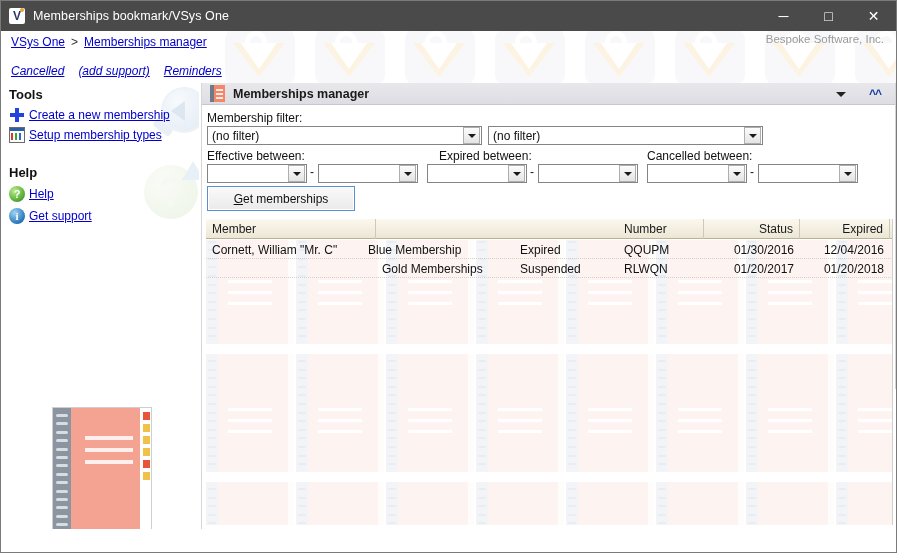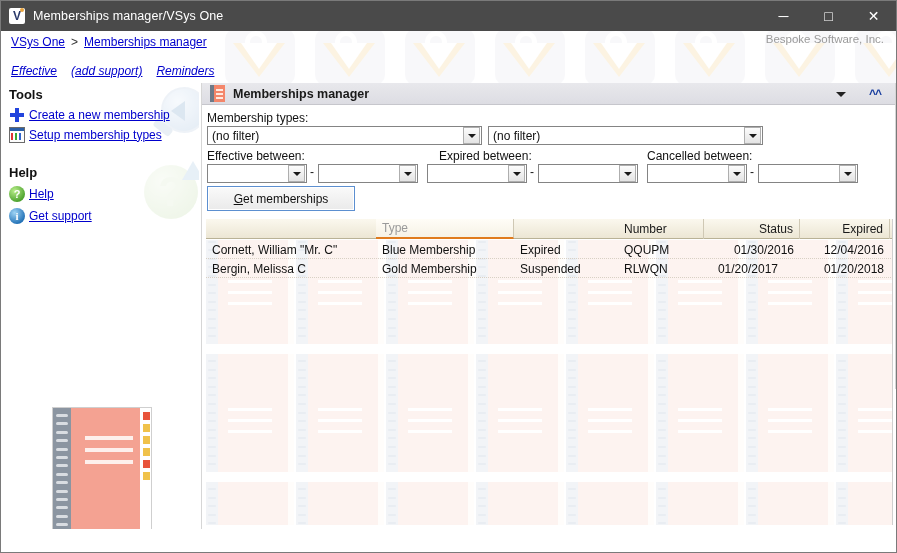--- a/index.html
+++ b/index.html
@@ -332,21 +332,21 @@
 </head>
 <body>
 
 <div id="window">
 
   <div id="titlebar">
     <div id="app-icon">
       <div class="v">V</div>
         <div class="dot"></div>
     </div>
-    <div id="title-text">Memberships manager/VSys One</div>
+    <div id="title-text">Memberships bookmark/VSys One</div>
     <div id="wbtn-group">
       <div class="wbtn" id="wbtn-min">─</div>
       <div class="wbtn" id="wbtn-max">□</div>
       <div class="wbtn" id="wbtn-close">✕</div>
     </div>
   </div>
 
   <div id="logo-strip">
       <div class="logo-tile" style="left: 220px;">
         <div class="sq"></div>
@@ -398,21 +398,21 @@
       </div>
     </div>
 
   <div id="breadcrumb">
     <span class="lnk">VSys One</span>
     <span class="sep">&gt;</span>
     <span class="lnk">Memberships manager</span>
   </div>
 
   <div id="bookmarkbar">
-    <span class="lnk italic">Effective</span>
+    <span class="lnk italic">Cancelled</span>
     <span class="lnk italic">(add support)</span>
     <span class="lnk italic">Reminders</span>
   </div>
 
   <div id="company">Bespoke Software, Inc.</div>
 
 
   <div id="body-area">
 
     <div id="sidebar">
@@ -498,21 +498,21 @@
         <div id="panel-title">Memberships manager</div>
         <div id="panel-collapse-arrow">
           <span class="caret"></span>
         </div>
         <div id="panel-chev">
           <span>^</span>
             <span>^</span>
         </div>
       </div>
 
-      <div class="fld-label" style="left:5px; top:28px;">Membership types:</div>
+      <div class="fld-label" style="left:5px; top:28px;">Membership filter:</div>
       <div class="combo" style="left:5px; top:43px; width:275px;">
         <span class="txt">(no filter)</span>
         <span class="btn">
             <span class="caret"></span>
           </span>
       </div>
 
       <div class="fld-label" style="left:286px; top:44px;text-align:right;">Statuses:</div>
       <div class="combo" style="left:286px; top:43px; width:275px;">
         <span class="txt">(no filter)</span>
@@ -973,69 +973,66 @@
               <div class="spine"></div>
               <div class="page"></div>
               <div class="ring" style="top:6px"></div>
               <div class="ring" style="top:14.6px"></div>
               <div class="ring" style="top:23.2px"></div>
               <div class="ring" style="top:31.799999999999997px"></div>
               <div class="ring" style="top:40.4px"></div>
             </div>
           </div>
         <div id="grid-head">
-            <div class="gh hovered" style="left: 170px; width: 138px;">
-              <span class="lbl">Type</span>
+            <div class="gh" style="left: 0px; width: 170px;">
+              <span class="lbl">Member</span>
             </div>
             <div class="gh" style="left: 412px; width: 86px;">
               <span class="lbl">Number</span>
             </div>
             <div class="gh ralign" style="left: 498px; width: 96px;">
               <span class="lbl">Status</span>
             </div>
             <div class="gh ralign" style="left: 594px; width: 90px;">
               <span class="lbl">Expired</span>
             </div>
             <div class="gh" style="left: 684px; width: 10px;"></div>
           </div>
         <div id="grid-rows">
             <div class="grow" style="top: 21px;">
               <div class="gc" style="left: 0px; width: 170px;">
                 <span class="lbl">Cornett, William "Mr. C"</span>
               </div>
-              <div class="gc" style="left: 170px; width: 138px;">
+              <div class="gc" style="left: 156px; width: 138px;">
                 <span class="lbl">Blue Membership</span>
               </div>
               <div class="gc" style="left: 308px; width: 104px;">
                 <span class="lbl">Expired</span>
               </div>
               <div class="gc" style="left: 412px; width: 86px;">
                 <span class="lbl">QQUPM</span>
               </div>
               <div class="gc ralign" style="left: 498px; width: 96px;">
                 <span class="lbl">01/30/2016</span>
               </div>
               <div class="gc ralign" style="left: 594px; width: 90px;">
                 <span class="lbl">12/04/2016</span>
               </div>
             </div>
             <div class="grow" style="top: 40px;">
-              <div class="gc" style="left: 0px; width: 170px;">
-                <span class="lbl">Bergin, Melissa C</span>
-              </div>
               <div class="gc" style="left: 170px; width: 138px;">
-                <span class="lbl">Gold Membership</span>
+                <span class="lbl">Gold Memberships</span>
               </div>
               <div class="gc" style="left: 308px; width: 104px;">
                 <span class="lbl">Suspended</span>
               </div>
               <div class="gc" style="left: 412px; width: 86px;">
                 <span class="lbl">RLWQN</span>
               </div>
-              <div class="gc ralign" style="left: 482px; width: 96px; align-items: center;">
+              <div class="gc ralign" style="left: 498px; width: 96px; align-items: center;">
                 <span class="lbl">01/20/2017</span>
               </div>
               <div class="gc ralign" style="left: 594px; width: 90px;">
                 <span class="lbl">01/20/2018</span>
               </div>
             </div>
           </div>
       </div>
       <div id="vsep-right"></div>
     </div>

